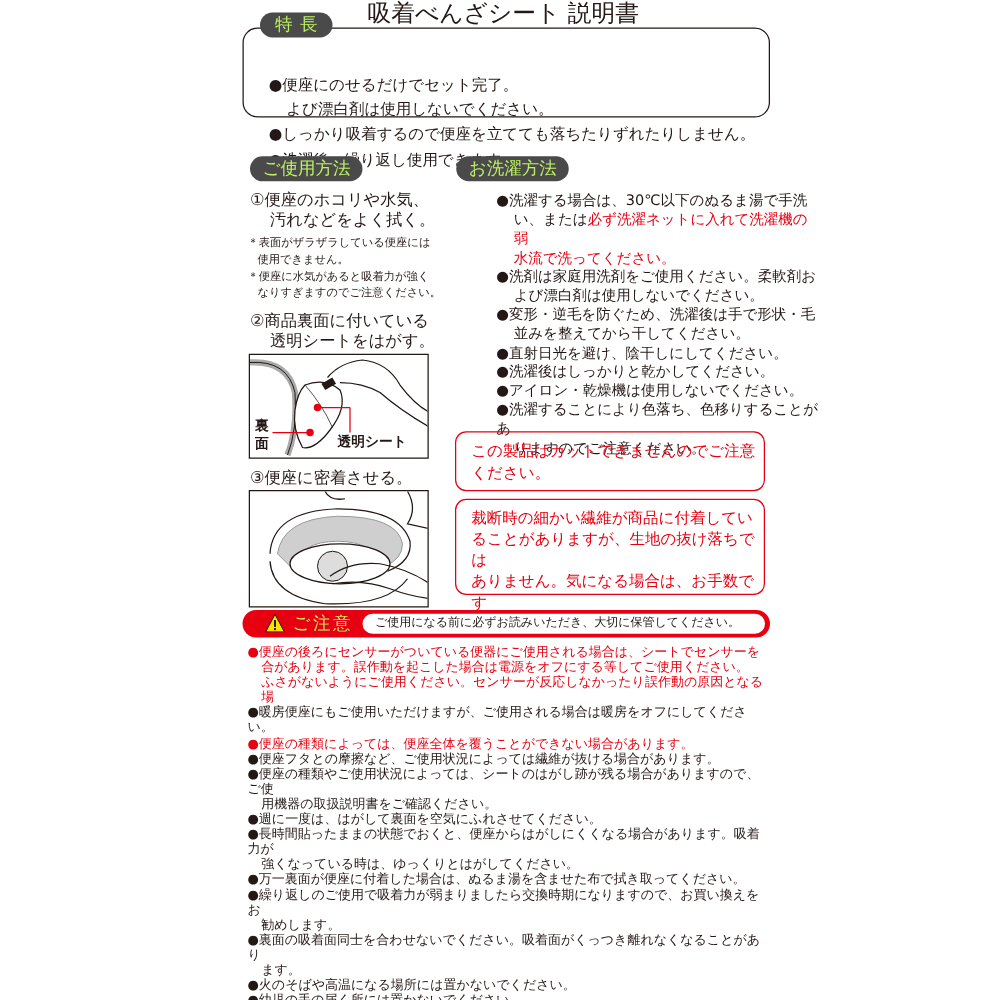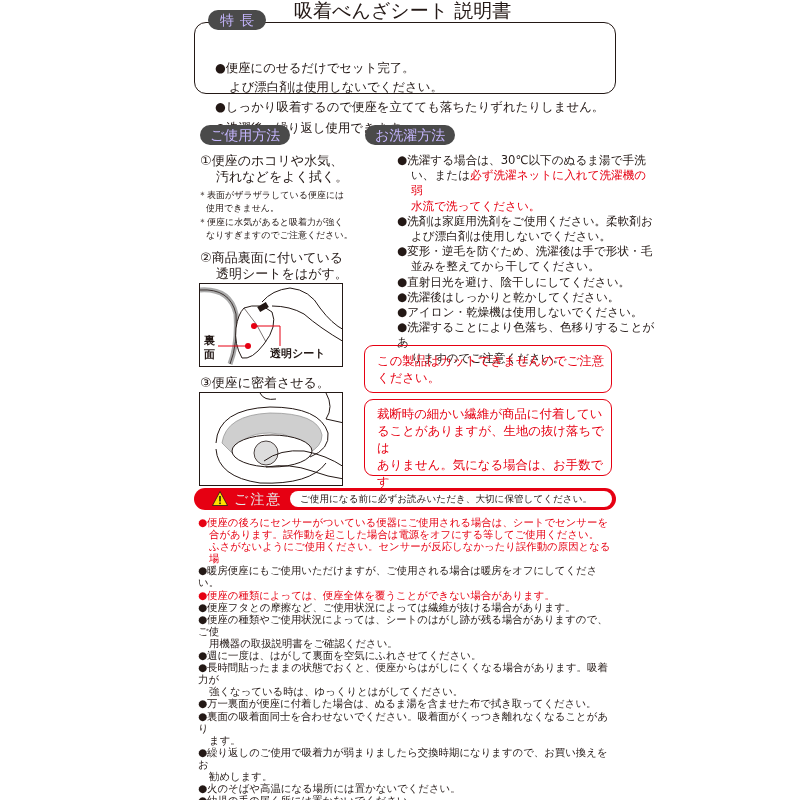--- a/index.html
+++ b/index.html
@@ -3,21 +3,21 @@
 <meta charset="utf-8">
 <style>
   * { box-sizing: border-box; margin: 0; padding: 0; }
   html, body { width: 800px; height: 800px; background: #ffffff; overflow: hidden; }
   body { font-family: "DejaVu Sans", "Liberation Sans", sans-serif; color: #231815; position: relative; }
   .page { position: absolute; left: 194px; top: 0; width: 422px; height: 800px; }
 
   .doc-title { position: absolute; left: 100px; top: -2px; font-size: 19px; letter-spacing: 0px; color: #231815; white-space: nowrap; }
 
   .features-box { position: absolute; left: 0; top: 22px; width: 422px; height: 72px; border: 1.5px solid #231815; border-radius: 12px; }
-  .pill { position: absolute; background: #4a4a4a; color: #c4b5fd; border-radius: 13px; font-size: 14px; line-height: 20px; padding: 0 10px; white-space: nowrap; }
+  .pill { position: absolute; background: #4a4a4a; color: #bef264; border-radius: 13px; font-size: 14px; line-height: 20px; padding: 0 10px; white-space: nowrap; }
   .pill.features { left: 14px; top: 10px; letter-spacing: 6px; padding: 0 6px 0 12px; }
   .features-list { position: absolute; left: 20px; top: 36px; width: 400px; font-size: 12.4px; line-height: 18.5px; }
   .features-list .item { margin-bottom: 2px; }
   .features-list .item .cont { padding-left: 14px; }
 
   .bullet::before { content: "●"; }
 
   .usage-col { position: absolute; left: 0; top: 125px; width: 160px; }
   .pill.usage { left: 6px; top: 0; font-size: 14px; border-radius: 10px; }
   .step1 { position: absolute; left: 6px; top: 28px; width: 160px; font-size: 13px; line-height: 16px; }
@@ -37,21 +37,21 @@
   .pill.wash { left: 8px; top: 0; font-size: 14px; }
   .wash-list { position: absolute; left: 0; top: 28px; width: 260px; font-size: 11.6px; line-height: 15.2px; margin-left: 40px; }
   .wash-list .item .cont { padding-left: 14px; }
   .red { color: #e60012; }
 
   .red-box { position: absolute; border: 1.5px solid #e60012; border-radius: 9px; color: #e60012; }
   .red-box-1 { left: 170px; top: 345px; width: 248px; height: 48px; padding: 6px 0 0 12px; font-size: 12.4px; line-height: 17px; }
   .red-box-2 { left: 170px; top: 399px; width: 248px; height: 77px; padding: 5px 0 0 12px; font-size: 12.4px; line-height: 17px; }
 
   .caution-bar { position: absolute; left: 0; top: 488px; width: 422px; height: 22px; background: #e60012; border-radius: 11px; }
-  .caution-bar .label { position: absolute; left: 40px; top: 1px; font-size: 14px; color: #e5e5e5; line-height: 20px; letter-spacing: 2px; }
+  .caution-bar .label { position: absolute; left: 40px; top: 1px; font-size: 14px; color: #bef264; line-height: 20px; letter-spacing: 2px; }
   .caution-bar .warn-icon { position: absolute; left: 18px; top: 3px; width: 16px; height: 15px; }
   .caution-bar .inner { position: absolute; left: 96px; top: 3px; width: 322px; height: 16px; background: #fff; border-radius: 8px; font-size: 9.6px; line-height: 16px; padding-left: 10px; color: #231815; white-space: nowrap; }
 
   .caution-list { position: absolute; left: 4px; top: 516px; width: 420px; font-size: 10.4px; line-height: 12.1px; }
   .caution-list .item .cont { padding-left: 11px; }
 </style>
 </head>
 <body>
 
 <div class="page">
@@ -209,28 +209,28 @@
       <div class="bullet">週に一度は、はがして裏面を空気にふれさせてください。</div>
     </div>
     <div class="item">
       <div class="bullet">長時間貼ったままの状態でおくと、便座からはがしにくくなる場合があります。吸着力が</div>
       <div class="cont">強くなっている時は、ゆっくりとはがしてください。</div>
     </div>
     <div class="item">
       <div class="bullet">万一裏面が便座に付着した場合は、ぬるま湯を含ませた布で拭き取ってください。</div>
     </div>
     <div class="item">
+      <div class="bullet">繰り返しのご使用で吸着力が弱まりましたら交換時期になりますので、お買い換えをお</div>
+      <div class="cont">勧めします。</div>
+    </div>
+    <div class="item">
       <div class="bullet">裏面の吸着面同士を合わせないでください。吸着面がくっつき離れなくなることがあり</div>
       <div class="cont">ます。</div>
     </div>
     <div class="item">
-      <div class="bullet">繰り返しのご使用で吸着力が弱まりましたら交換時期になりますので、お買い換えをお</div>
-      <div class="cont">勧めします。</div>
-    </div>
-    <div class="item">
       <div class="bullet">火のそばや高温になる場所には置かないでください。</div>
     </div>
     <div class="item">
       <div class="bullet">幼児の手の届く所には置かないでください。</div>
     </div>
 
   </div>
 
 </div>
 

